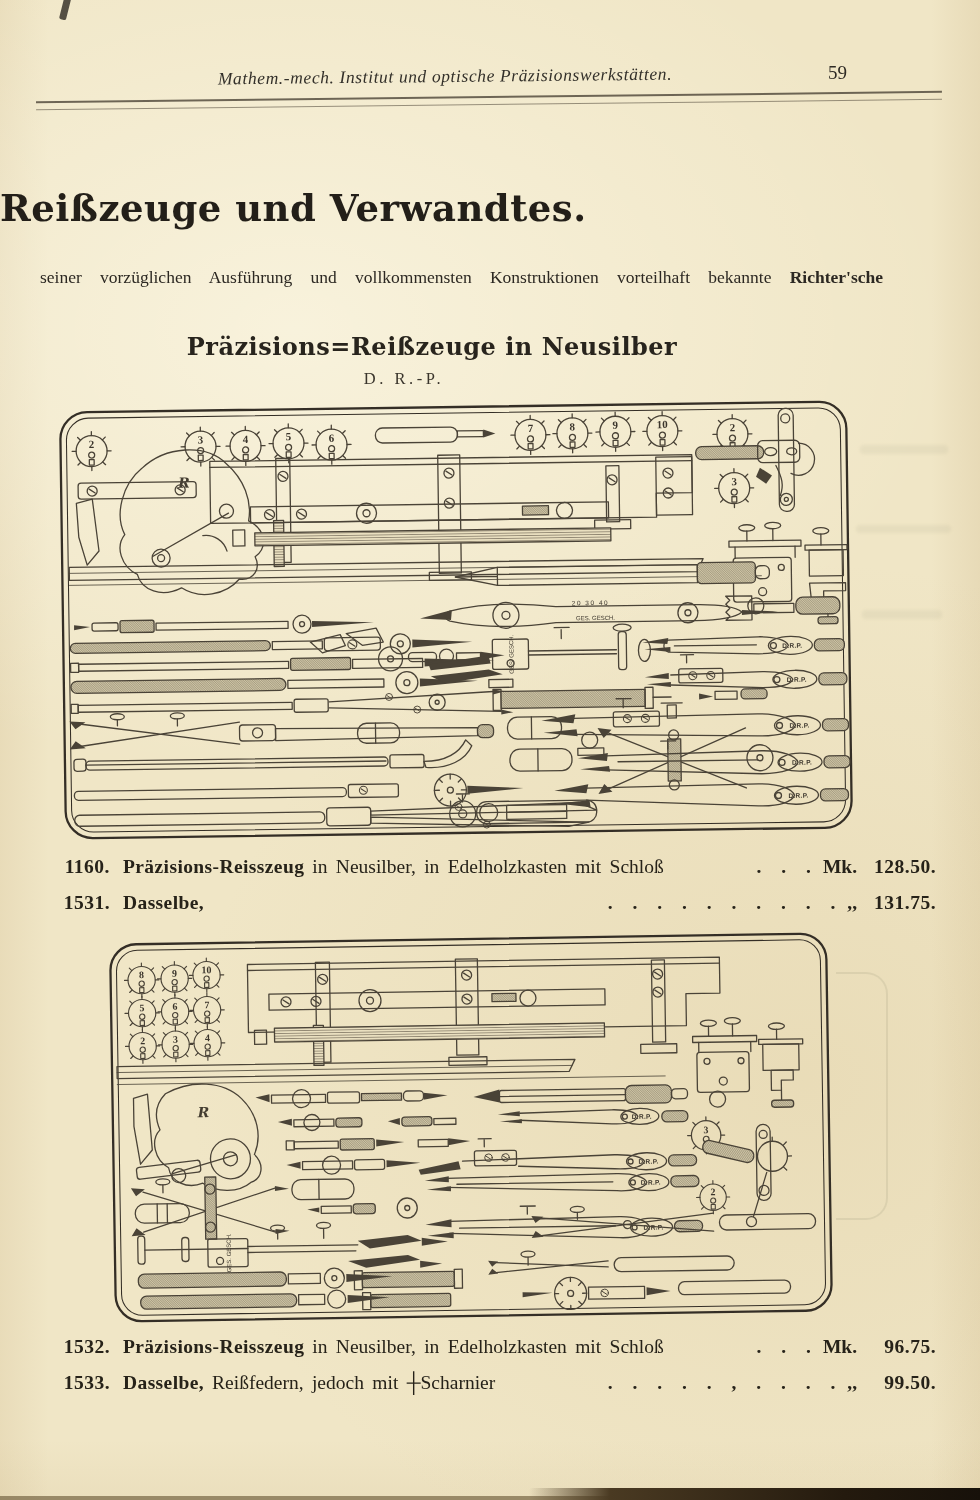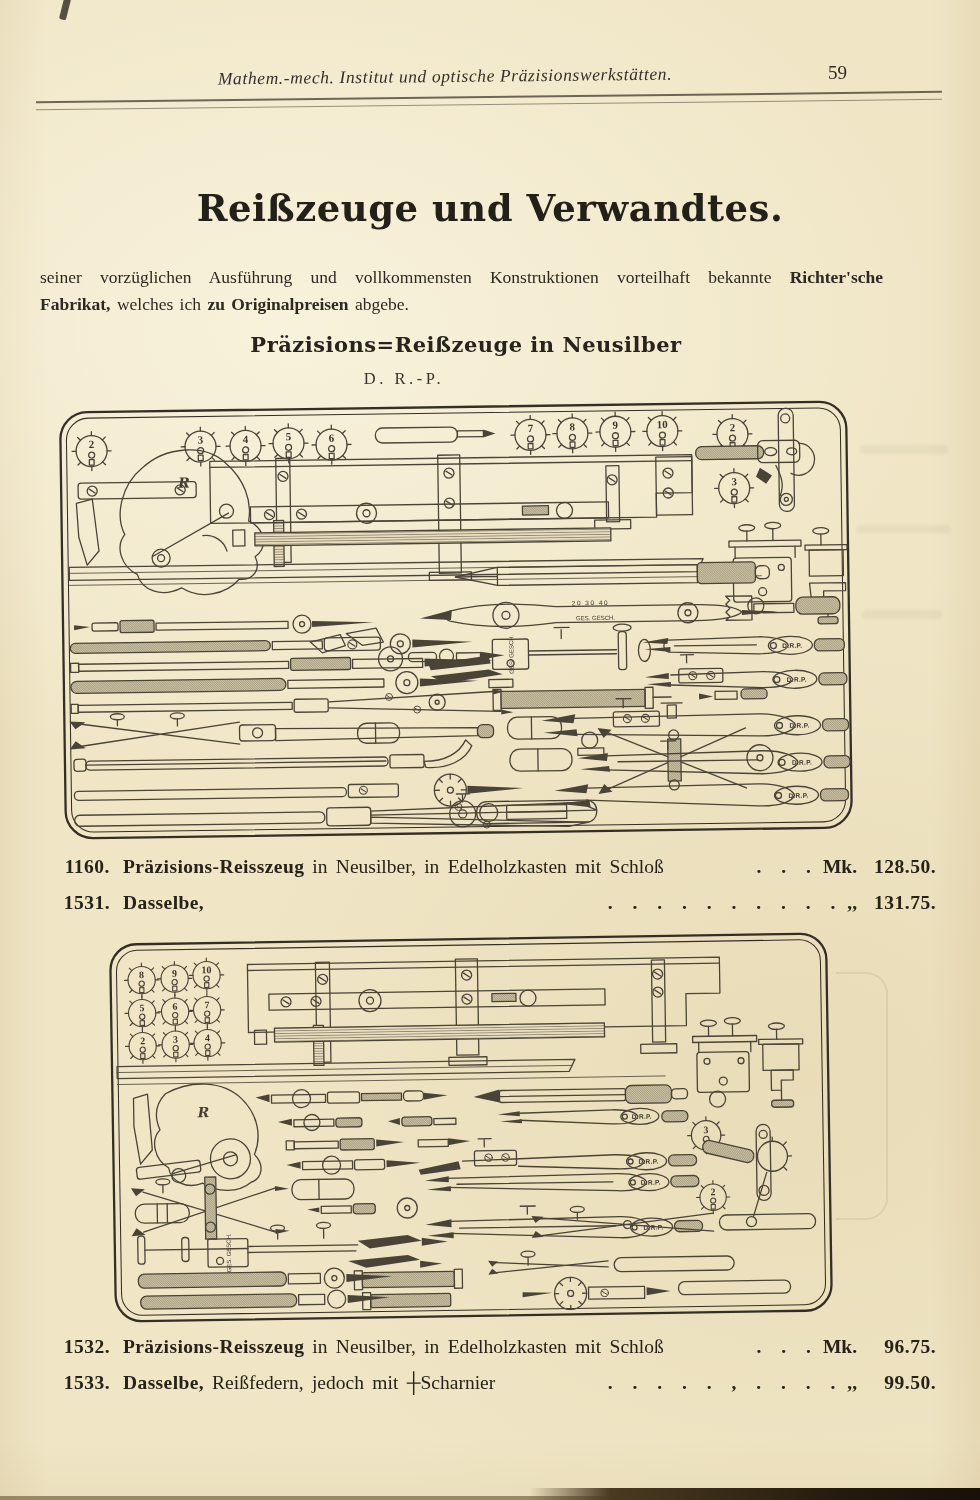--- a/index.html
+++ b/index.html
@@ -25,35 +25,34 @@
     border-top:2.2px solid rgba(72,64,51,0.78);
     border-bottom:1.1px solid rgba(72,64,51,0.55);
     transform:rotate(-0.65deg);
   }
   .corner-mark{
     position:absolute;left:62px;top:-6px;width:7px;height:26px;background:#3a342c;
     transform:rotate(14deg);border-radius:2px;opacity:.85;
   }
   
   .section-title{
-    position:absolute;left:0;top:186px;width:980px;text-align:center;
+    position:absolute;left:0;top:186px;width:980px;
     font-family:"DejaVu Serif", serif;font-weight:700;font-size:37px;color:#231f19;
     letter-spacing:.5px;
   }
   .intro{position:absolute;left:40px;width:843px;font-size:17.5px;line-height:27px;color:#2c2822;}
   .intro-line{text-align:justify;text-align-last:justify;word-spacing:2px;}
   .intro-line.first{padding-left:78px;}
   .intro-line.last{text-align:left;text-align-last:left;}
   .il1{top:237px;} .il2{top:264px;} .il3{top:291px;}
   .b{font-weight:bold;}
   .subsection-title{
     position:absolute;left:0;top:332px;width:864px;text-align:center;
-    font-family:"DejaVu Serif", serif;font-weight:700;font-size:21px;color:#28241d;
+    font-family:"DejaVu Serif", serif;font-weight:700;font-size:24px;color:#28241d;
     letter-spacing:.5px;
-    margin-left:34px;
   }
   .patent-mark{
     position:absolute;left:0;top:369px;width:808px;text-align:center;
     font-size:16.5px;letter-spacing:3.5px;color:#3a352c;
   }
   
   .figure{position:absolute;}
   #fig1{left:56px;top:400px;width:800px;height:440px;transform:rotate(-0.8deg);}
   #fig2{left:106px;top:933px;width:730px;height:390px;transform:rotate(-0.9deg);}
   svg{width:100%;height:100%;display:block;}
@@ -101,26 +100,20 @@
   <div class="corner-mark"></div>
   <div class="running-title">Mathem.-mech. Institut und optische Präzisionswerkstätten.</div>
   <div class="page-number">59</div>
   <div class="header-rule"></div>
 
   <div class="section-title">Reißzeuge und Verwandtes.</div>
 
   <div class="intro intro-line il2">
     <span>seiner vorzüglichen Ausführung und vollkommensten Konstruktionen vorteilhaft bekannte</span>
     <span class="b">Richter'sche</span>
-  </div>
-  <div class="intro intro-line last il3">
-    <span class="b">Fabrikat,</span>
-    <span>welches ich</span>
-    <span class="b">zu Originalpreisen</span>
-    <span>abgebe.</span>
   </div>
 
   <div class="subsection-title">Präzisions=Reißzeuge in Neusilber</div>
   <div class="patent-mark">D. R.-P.</div>
 
   <div class="ghost-line" style="left:860px;top:445px;width:88px;height:9px;"></div>
   <div class="ghost-line" style="left:856px;top:525px;width:95px;height:8px;"></div>
   <div class="ghost-line" style="left:862px;top:610px;width:80px;height:9px;"></div>
 
   <div class="figure" id="fig1">

